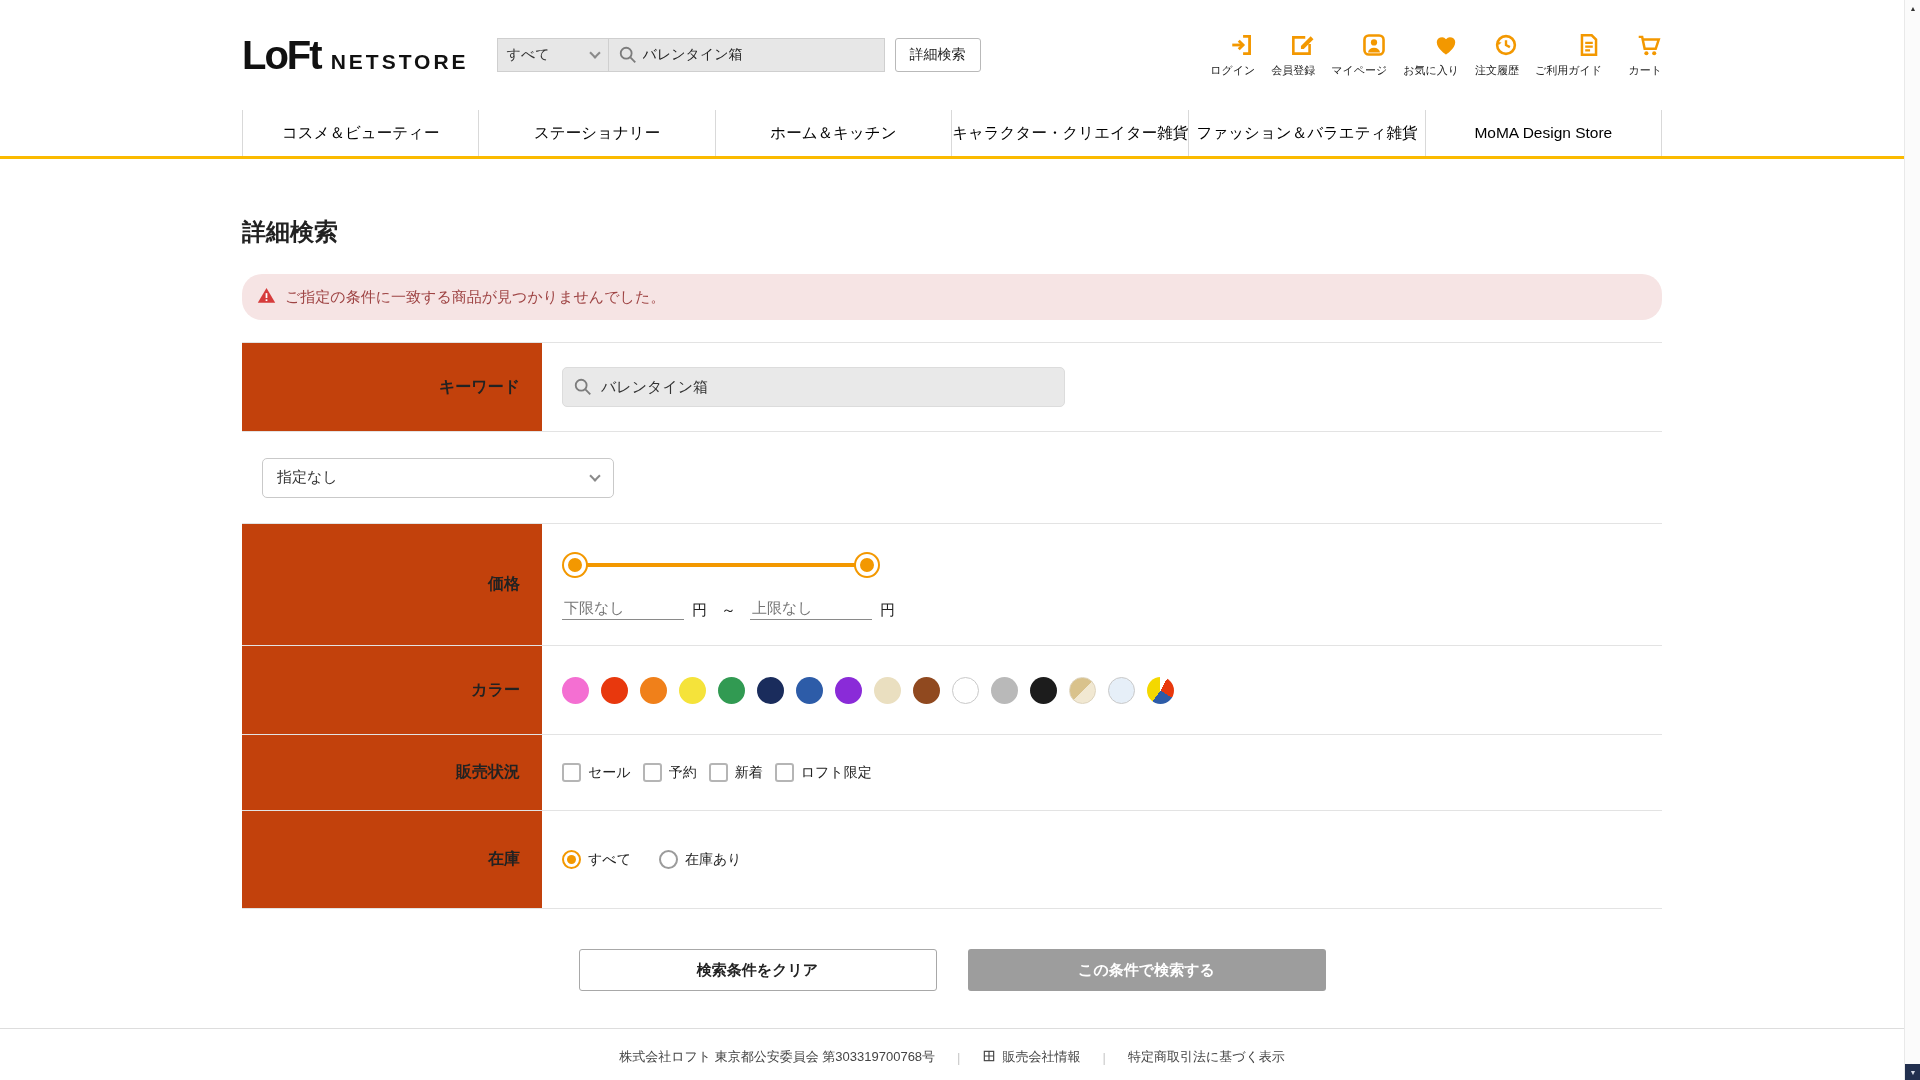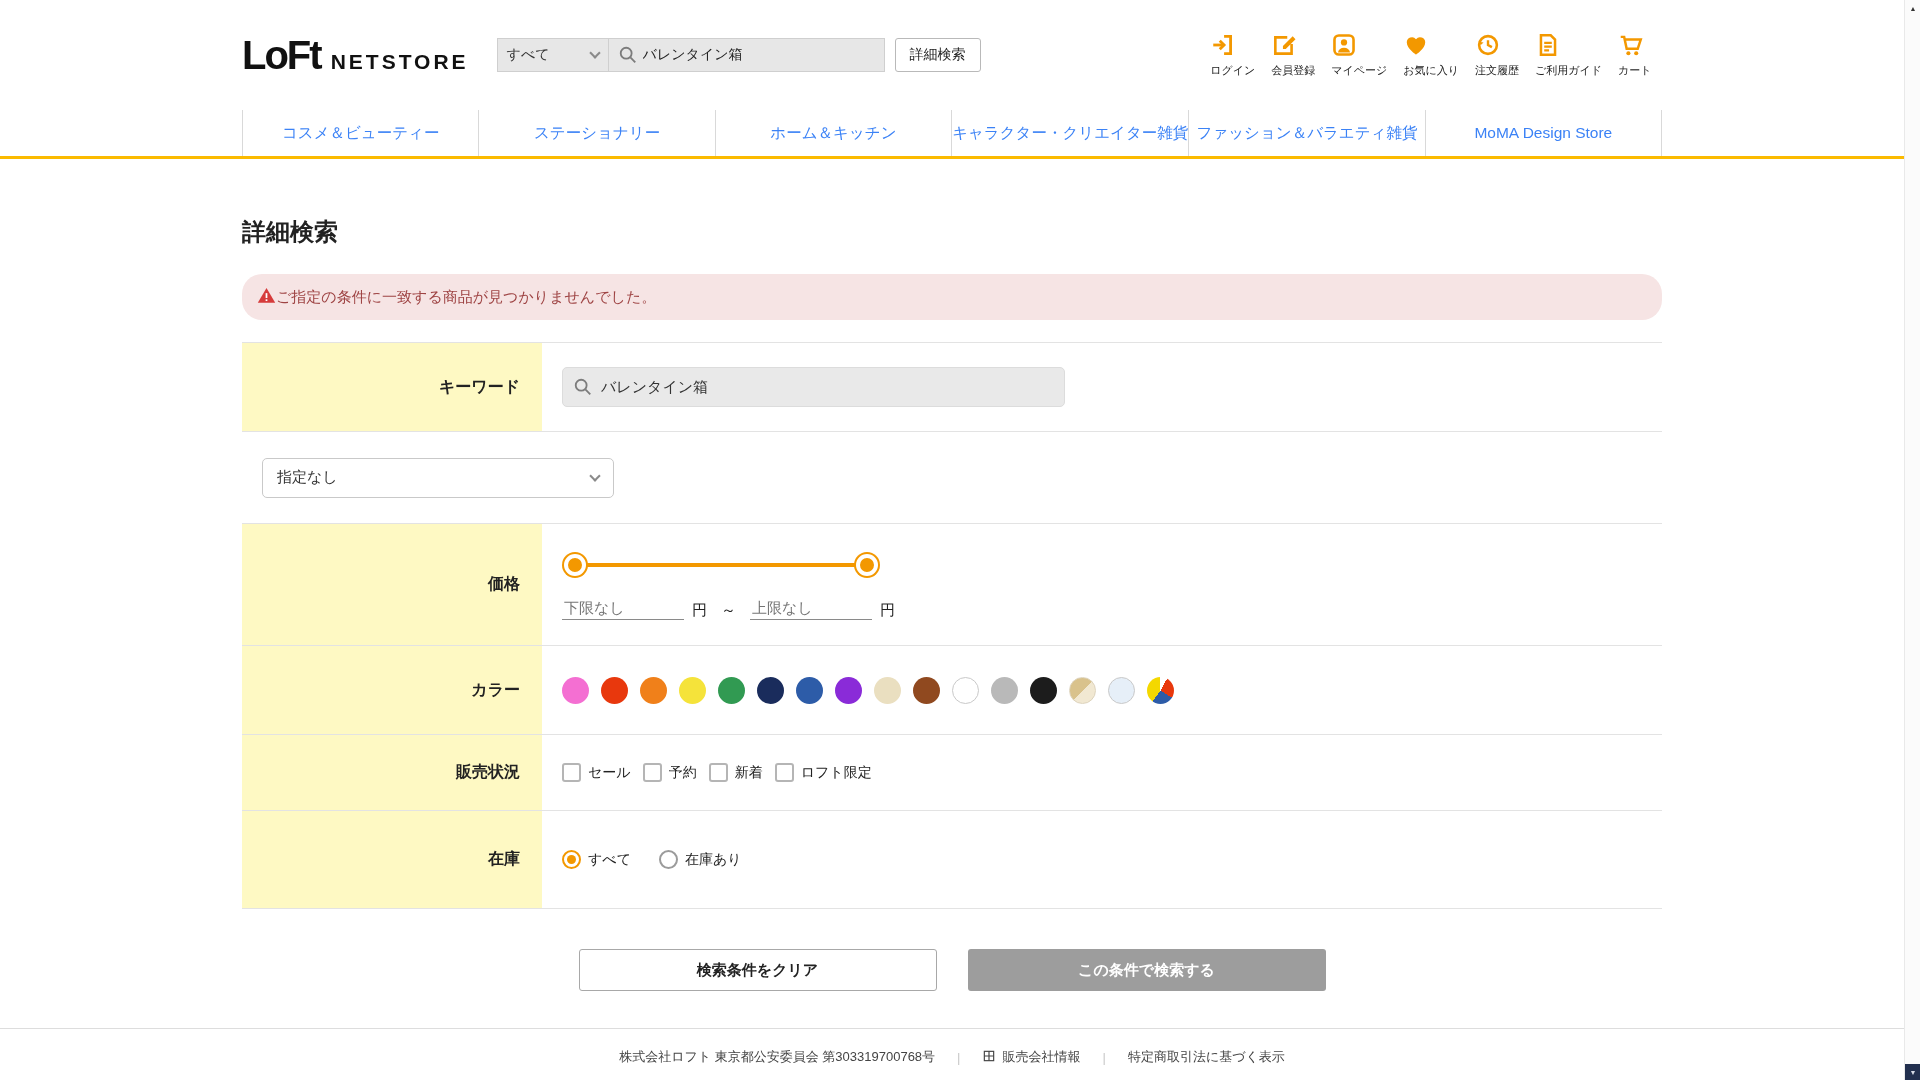--- a/index.html
+++ b/index.html
@@ -24,40 +24,40 @@
   .hdr-input-wrap { position:relative; }
   .hdr-input { width:276px; height:34px; background:#E7E7E7; border:1px solid #CFCFCF; border-left:none;
     padding:0 10px 0 34px; font-size:14px; color:#222; outline:none;
     font-family:"Liberation Sans","DejaVu Sans",sans-serif; }
   .mag { position:absolute; left:9px; top:7px; }
   .hdr-detail-btn { margin-left:10px; height:34px; padding:0 14px; background:#fff;
     border:1px solid #B9B9B9; border-radius:3px; font-size:14px; color:#222; cursor:pointer;
     font-family:"Liberation Sans","DejaVu Sans",sans-serif; }
 
   .utilities { margin-left:auto; display:flex; align-items:flex-start; gap:16px; }
-  .util { display:flex; flex-direction:column; align-items:flex-start; gap:5px; cursor:pointer; min-width:44px; }
+  .util { display:flex; flex-direction:column; align-items:flex-end; gap:5px; cursor:pointer; min-width:44px; }
   .util svg { display:block; }
   .util .ulabel { font-size:11px; color:#222; white-space:nowrap; }
 
   nav { height:46px; }
   .nav-row { display:flex; height:46px; align-items:stretch; }
   .nav-item { flex:1; display:flex; align-items:center; justify-content:center;
-    font-size:15.5px; color:#3b82f6; cursor:pointer; border-right:1px solid #D9D9D9; white-space:nowrap; }
+    font-size:15.5px; color:#000000; cursor:pointer; border-right:1px solid #D9D9D9; white-space:nowrap; }
   .nav-item:first-child { border-left:1px solid #D9D9D9; }
   .accent-line { height:3px; background:#FBBA00; width:1904px; }
 
   
   main { flex:0 0 auto; }
   .page-title { font-size:24px; font-weight:700; padding-top:42px; }
   .alert { margin-top:26px; height:46px; background:#F6E4E4; display:flex; align-items:center;
-    padding:0 15px; font-size:15px; color:#9E4343;border-radius:20px; }
+    gap:9px; padding:0 15px; font-size:15px; color:#9E4343;border-radius:20px; }
 
   .form { margin-top:22px; border-top:1px solid #E3E3E3; }
   .frow { display:flex; border-bottom:1px solid #E3E3E3; }
-  .flabel { width:300px; background:#fef9c3; display:flex; align-items:center;
+  .flabel { width:300px; background:#c2410c; display:flex; align-items:center;
     justify-content:flex-end; padding-right:22px; font-size:16px; font-weight:700; color:#222; }
   .ffield { flex:1; padding-left:20px; display:flex; flex-direction:column; justify-content:center; }
 
   .row-keyword { height:89px; } .row-category { height:92px; } .row-price { height:122px; }
   .row-color { height:89px; } .row-status { height:76px;text-align:center; } .row-stock { height:98px; }
 
   .kw-wrap { position:relative; width:503px; }
   .kw-input { width:503px; height:40px; background:#E9E9E9; border:1px solid #DCDCDC; border-radius:5px;
     padding:0 12px 0 38px; font-size:15px; color:#333; outline:none;
     font-family:"Liberation Sans","DejaVu Sans",sans-serif; }

